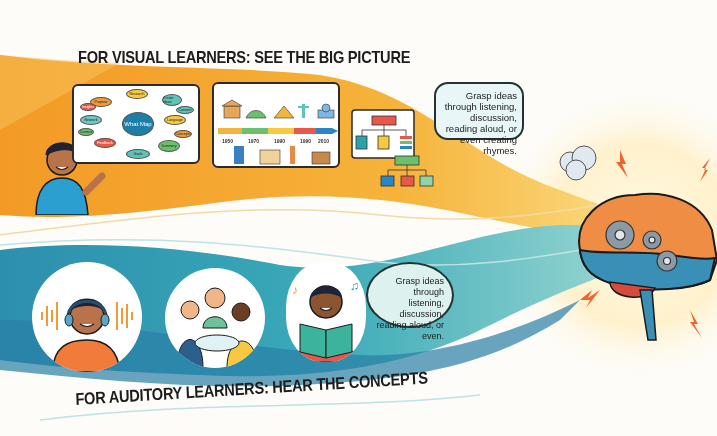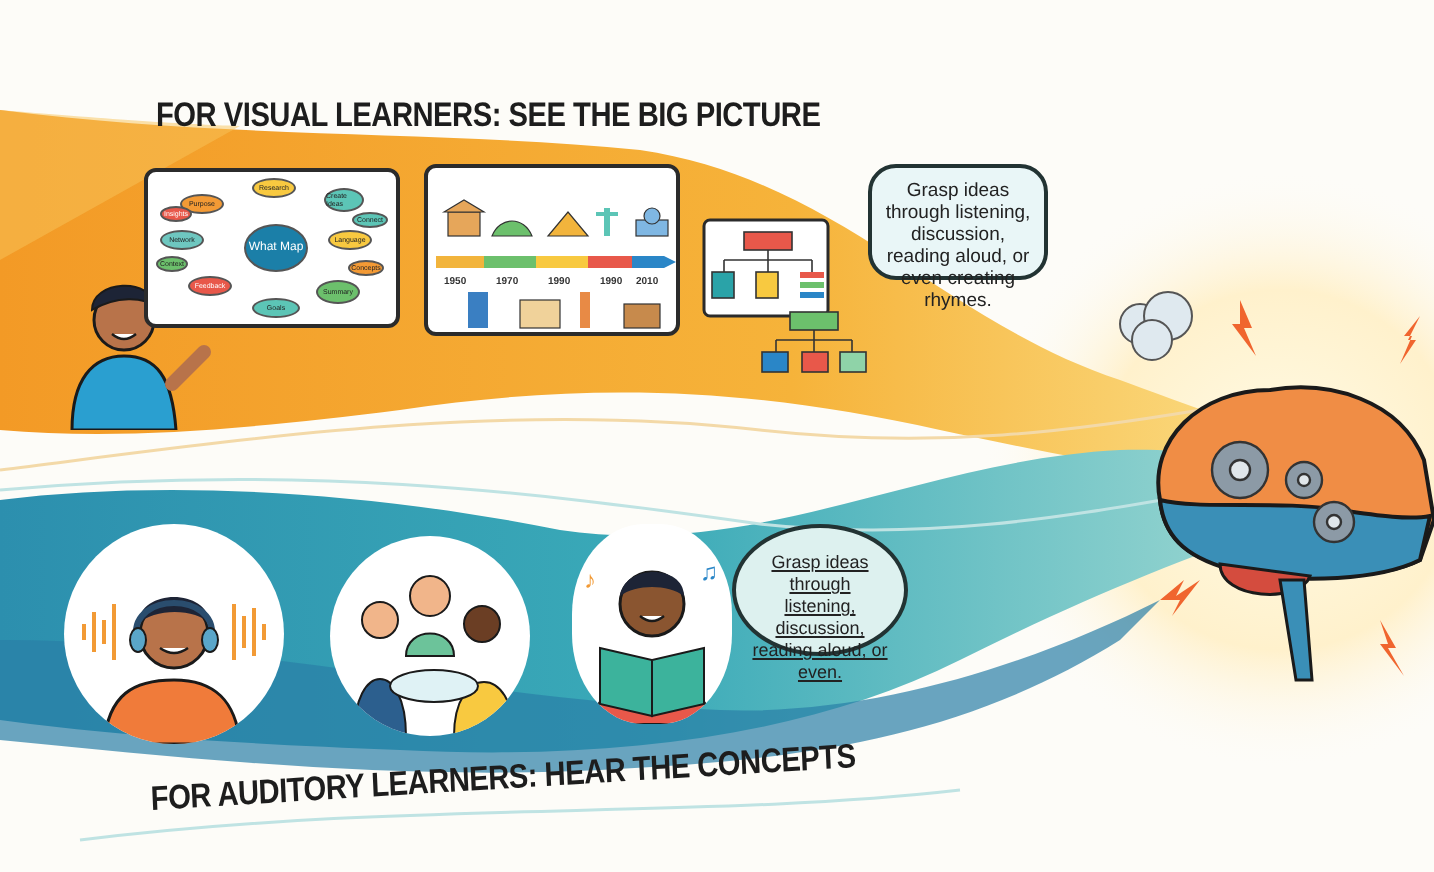--- a/index.html
+++ b/index.html
@@ -3,22 +3,22 @@
 <meta charset="utf-8">
 <style>
   html,body{margin:0;padding:0;}
   body{width:717px;height:436px;overflow:hidden;background:#fdfcf8;font-family:"Liberation Sans",sans-serif;position:relative;}
   .abs{position:absolute;}
   svg{display:block;}
   .heading{position:absolute;font-family:"Liberation Sans",sans-serif;font-weight:bold;color:#1d1d1d;letter-spacing:-0.3px;transform:scaleX(0.86);transform-origin:left top;white-space:nowrap;}
   .h-visual{left:78px;top:48px;font-size:17px;}
   .h-aud{left:75px;top:390px;font-size:17px;transform:scaleX(0.86) rotate(-3deg);}
   .panel{position:absolute;background:#fff;border:2px solid #2b2b2b;border-radius:6px;box-sizing:border-box;overflow:hidden;}
-  .bubble{position:absolute;background:#e9f6f7;border:2px solid #233;border-radius:14px;box-sizing:border-box;text-align:center;font-size:9.5px;line-height:11px;color:#222;padding:6px 5px;}
-  .bubble.oval{border-radius:50%;background:#ddf1ef;text-decoration:underline;}
+  .bubble{position:absolute;background:#e9f6f7;border:2px solid #233;border-radius:14px;box-sizing:border-box;text-align:right;font-size:9.5px;line-height:11px;color:#222;padding:6px 5px;}
+  .bubble.oval{border-radius:50%;background:#ddf1ef;}
   .node{position:absolute;border:1px solid #555;border-radius:50%;font-size:3.5px;display:flex;align-items:center;justify-content:center;color:#222;box-sizing:border-box;}
   .circle{position:absolute;background:#fff;border-radius:50%;overflow:hidden;}
   .tl-label{position:absolute;font-size:5px;font-weight:bold;color:#333;}
 </style>
 </head>
 <body>
 
 <svg class="abs" style="left:0;top:0" width="717" height="436" viewBox="0 0 717 436">
   <defs>
     <linearGradient id="og" x1="0" x2="1" y1="0" y2="0">

